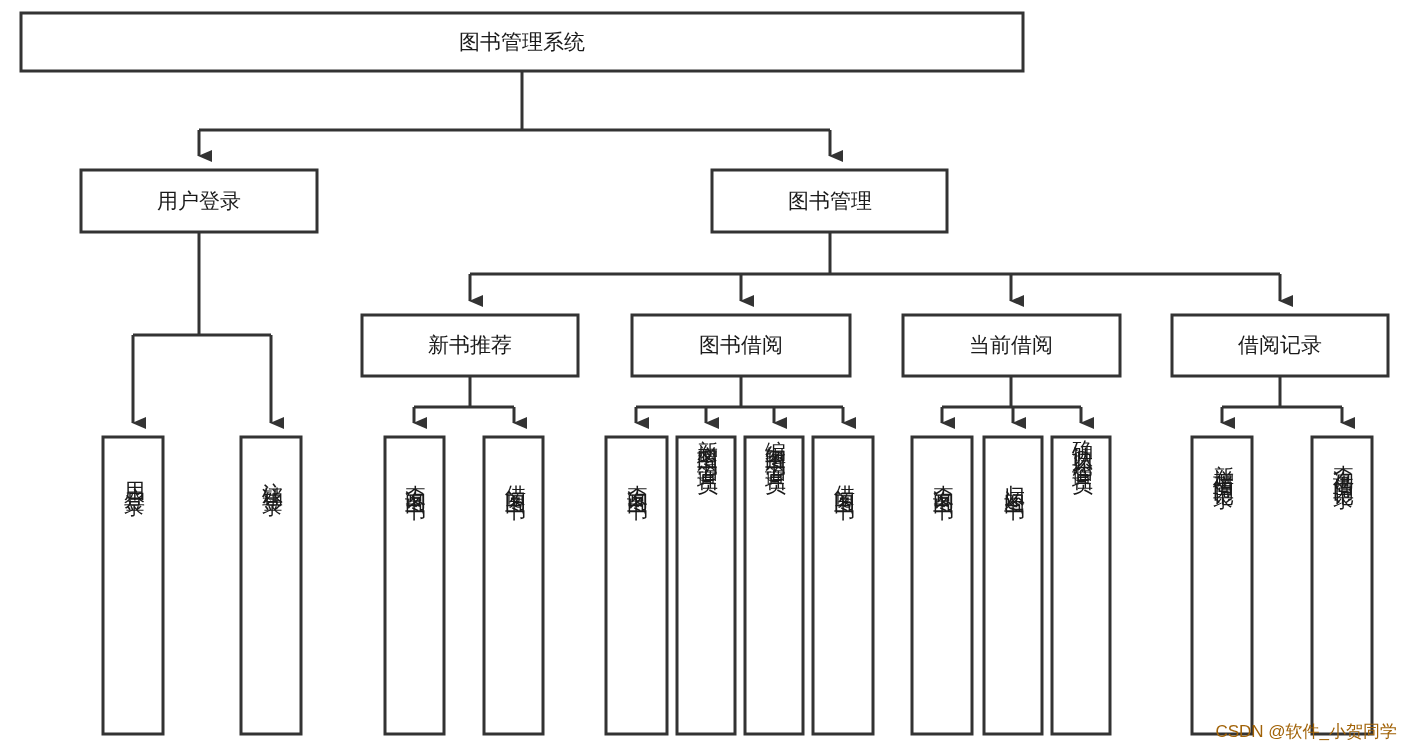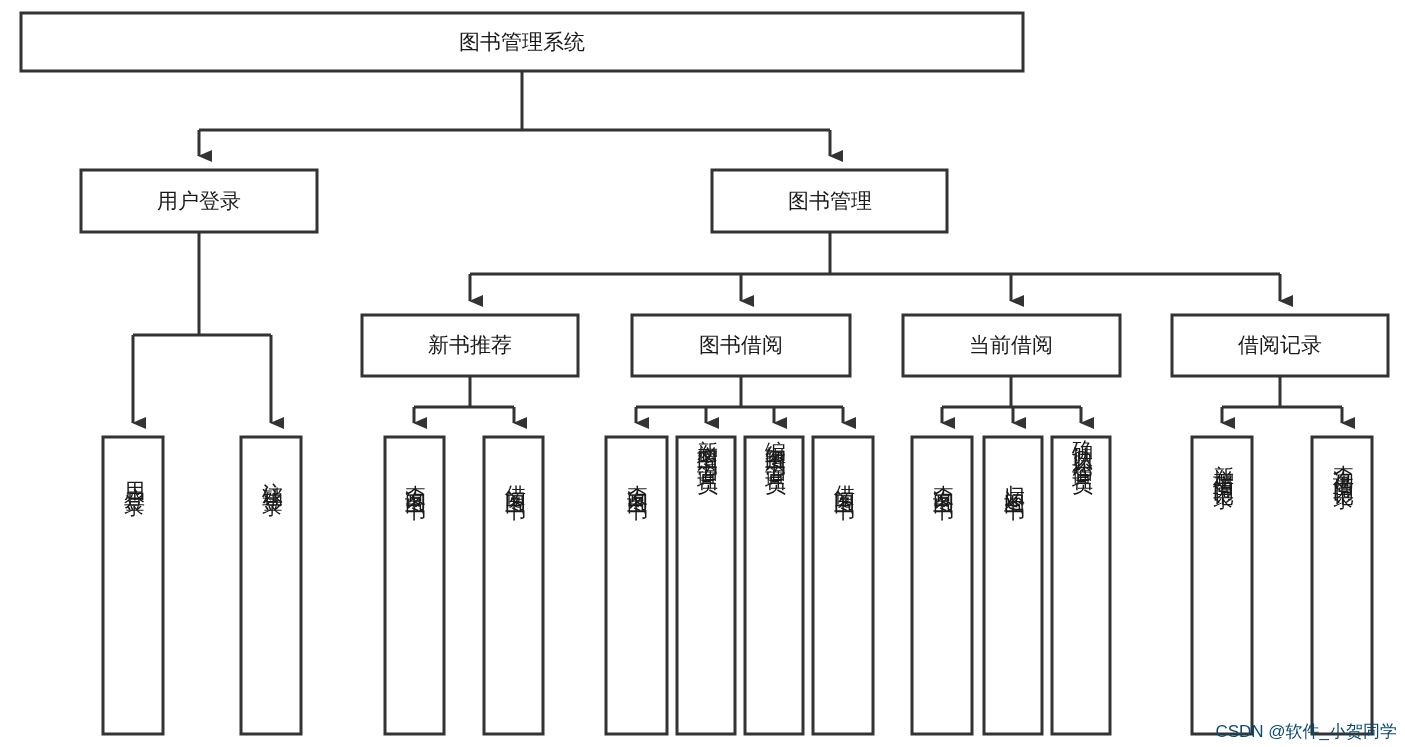--- a/index.html
+++ b/index.html
@@ -48,21 +48,21 @@
   .arrow-head {
     fill: #333333;
     stroke: none;
   }
   .watermark {
     position: absolute;
     right: 8px;
     bottom: 4px;
     font-family: "Liberation Sans", "DejaVu Sans", sans-serif;
     font-size: 17px;
-    color: #0c4a6e;
+    color: #a16207;
     white-space: nowrap;
     pointer-events: none;
   }
 </style>
 </head>
 <body>
 
 <svg id="diagram" viewBox="0 0 1405 747">
 
   <defs>

